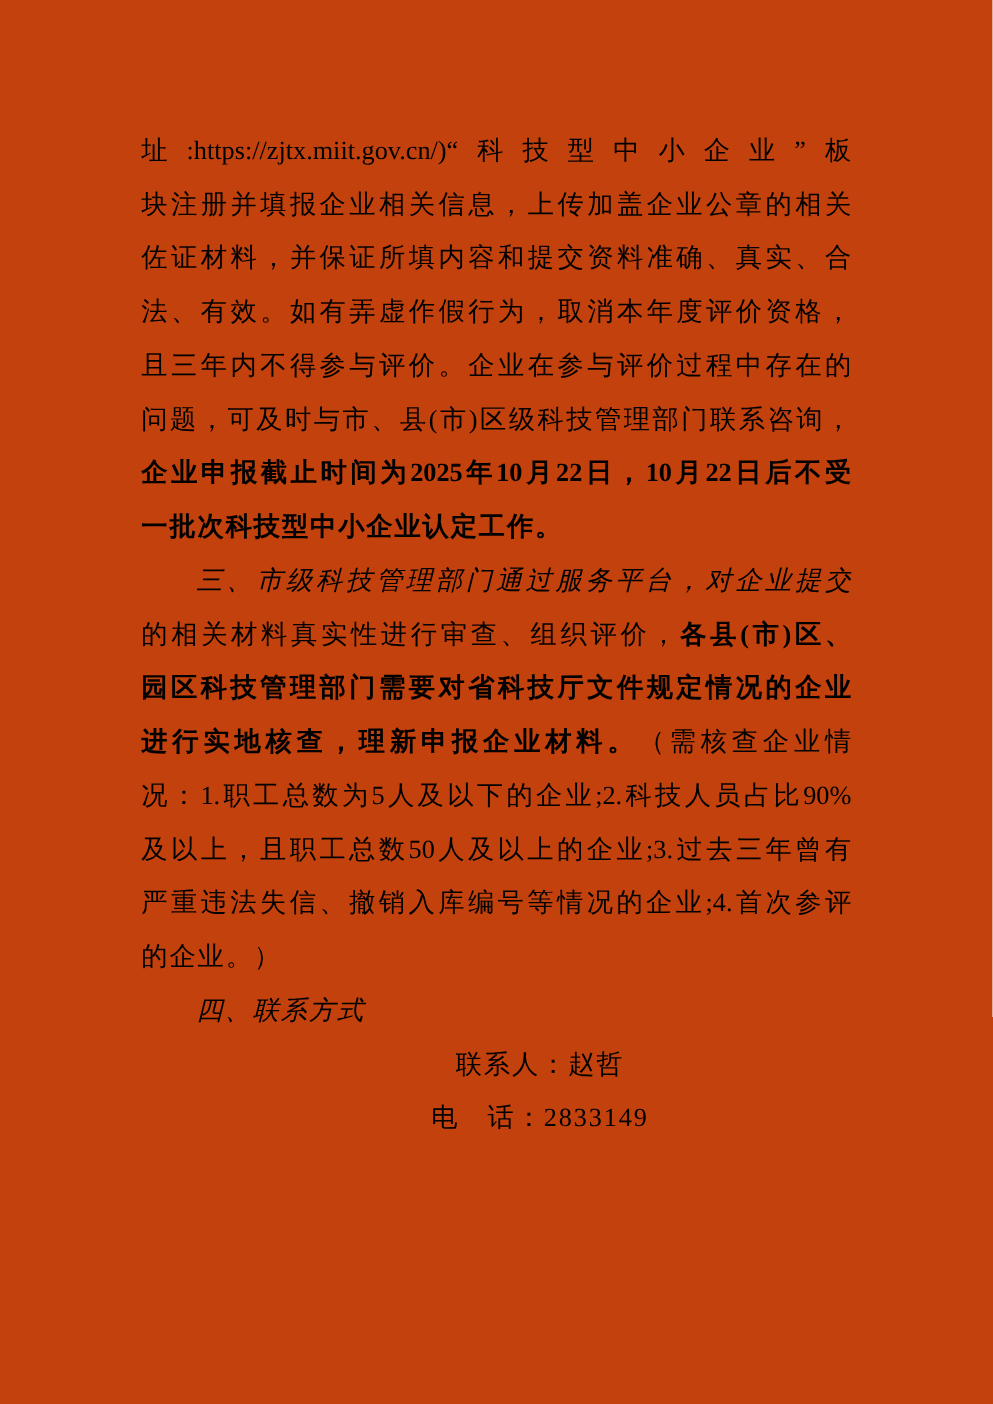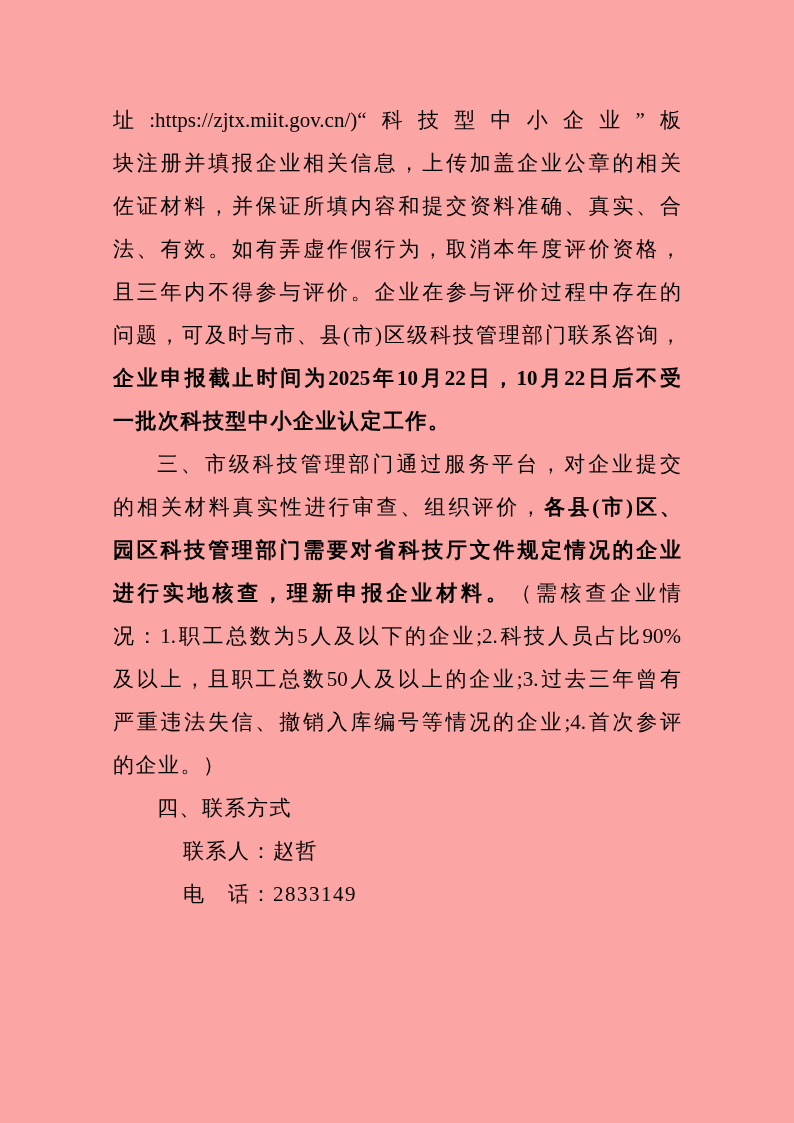--- a/index.html
+++ b/index.html
@@ -11,39 +11,39 @@
     width: 794px;
     height: 1123px;
     font-family: "Liberation Serif", "DejaVu Serif", serif;
     color: #000000;
   }
   .page {
     box-sizing: border-box;
     width: 794px;
     height: 1123px;
     padding: 99px 113px 0 113px;
-    background: #fca5a5;
+    background: #c2410c;
     overflow: hidden;
   }
   .line {
     height: 43px;
     line-height: 43px;
     font-size: 21px;
     overflow: hidden;
     white-space: nowrap;
     letter-spacing: 1.5px;
   }
   .line.j {
     white-space: normal;
     text-align: justify;
     text-align-last: justify;
     letter-spacing: 0;
   }
-  .in2 { padding-left: 44px; }
-  .in3 { padding-left: 70px; }
+  .in2 { padding-left: 44px; font-style: italic; }
+  .in3 { padding-left: 70px; text-align: center; }
   .b { font-weight: 700; margin-top: 20px; }
 </style>
 </head>
 <body>
 
 <div class="page">
 
   <div class="line j"><span class="seg">址:https://zjtx.miit.gov.cn/)“科技型中小企业”板</span></div>
   <div class="line j"><span class="seg">块注册并填报企业相关信息，上传加盖企业公章的相关</span></div>
   <div class="line j"><span class="seg">佐证材料，并保证所填内容和提交资料准确、真实、合</span></div>

